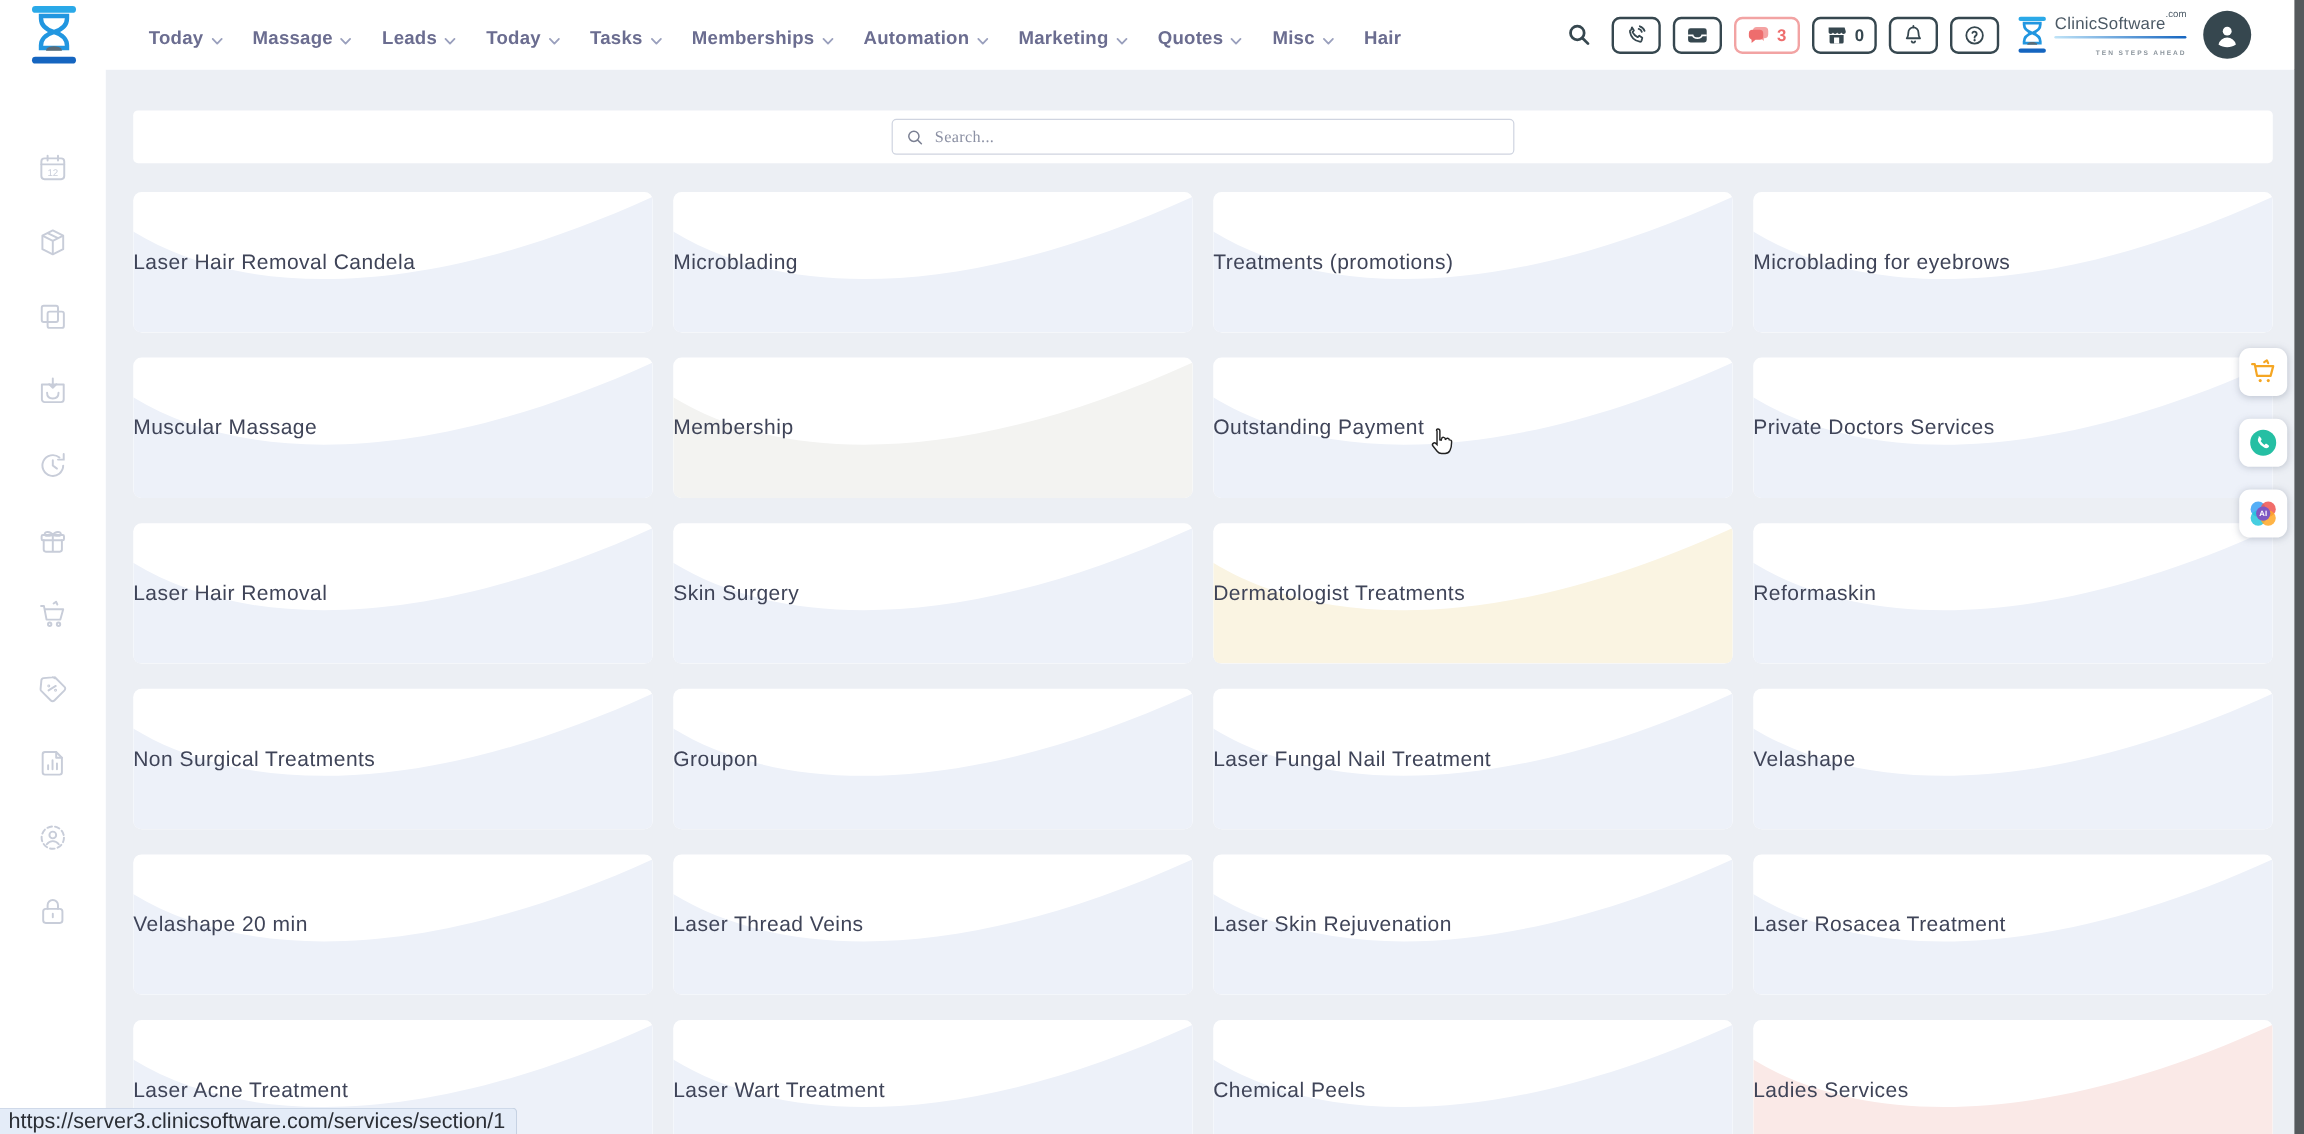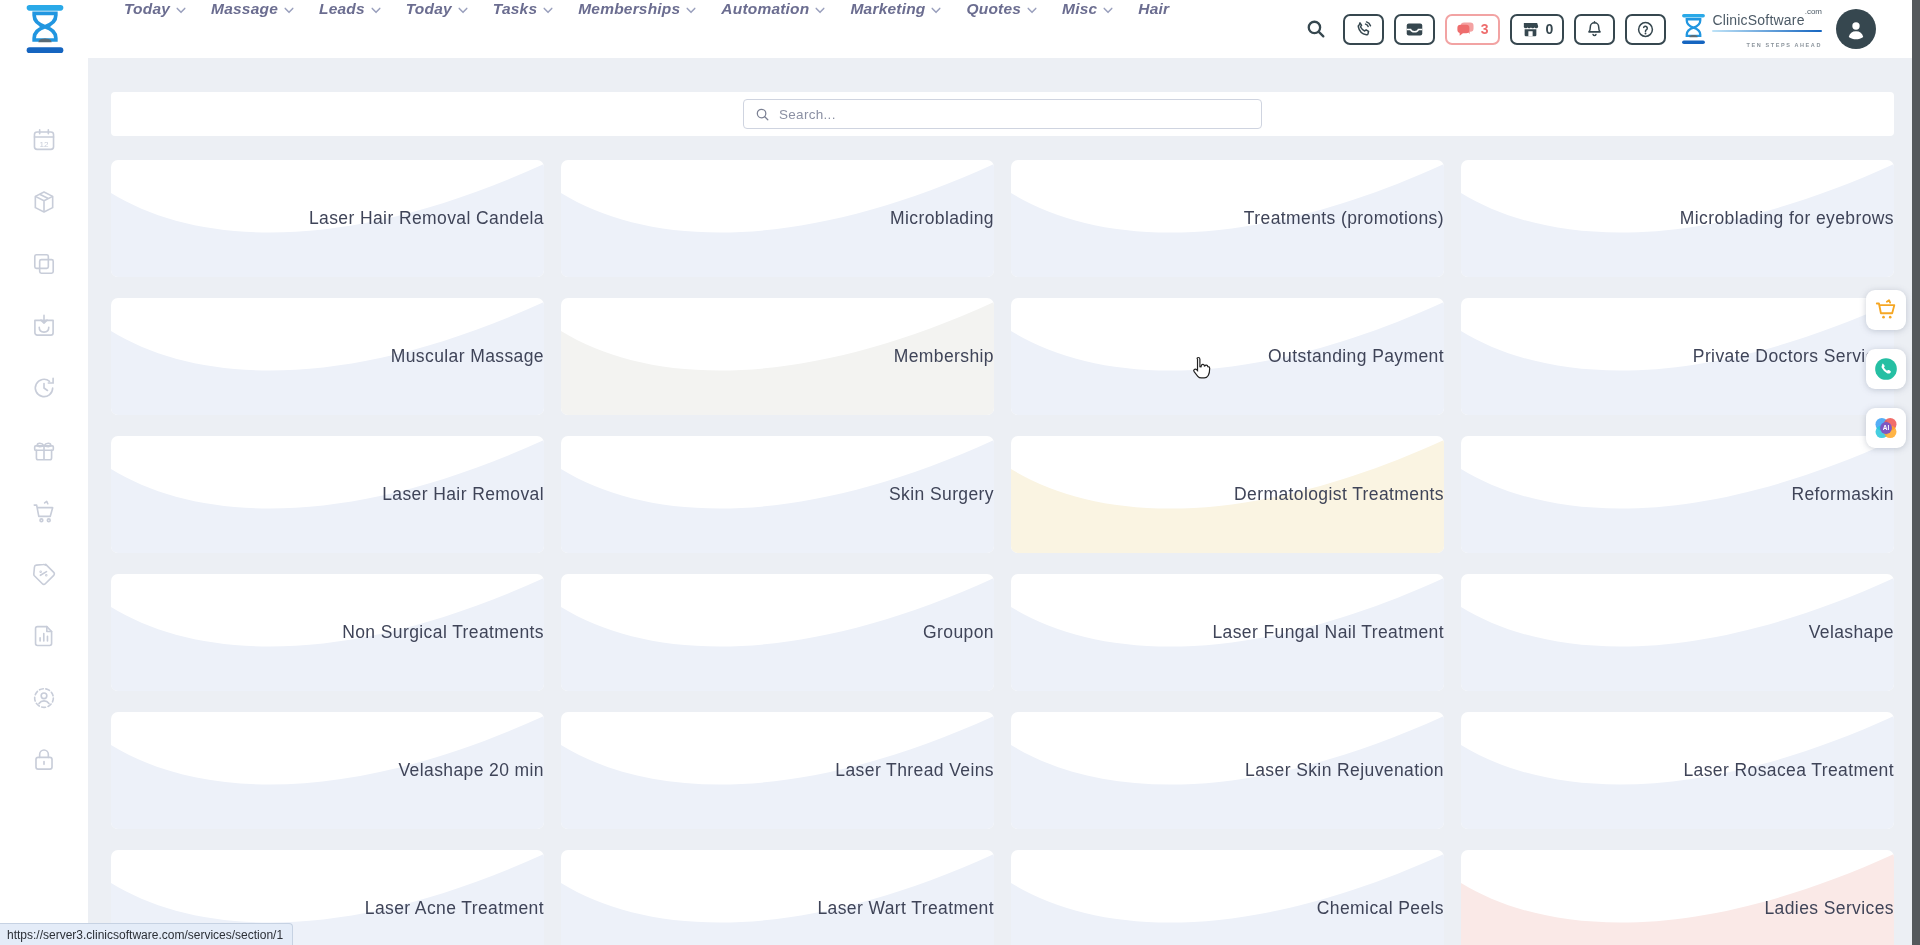--- a/index.html
+++ b/index.html
@@ -2,21 +2,21 @@
 <html><head>
 <meta charset="utf-8">
 <style>
   * { box-sizing: border-box; margin: 0; padding: 0; }
   html,body { width:1920px; height:945px; overflow:hidden; font-family:"Liberation Sans",sans-serif; background:#eceff4; }
 
   
   .header { position:fixed; top:0; left:0; width:1920px; height:58px; background:#fff; z-index:20; }
   .app-logo { position:absolute; left:22px; top:4px; width:46px; height:50px; cursor:pointer; }
   .app-logo svg { width:100%; height:100%; }
-  .main-nav { position:absolute; left:124px; top:0; height:42px; display:flex; align-items:flex-start; gap:25px;font-style:italic; }
+  .main-nav { position:absolute; left:124px; top:0; height:42px; display:flex; align-items:flex-end; gap:25px; }
   .nav-item { display:flex; align-items:center; gap:6px; color:#6b6d90; font-size:15.5px; font-weight:700; letter-spacing:.2px; cursor:pointer; white-space:nowrap; }
   .nav-item .caret { display:flex; margin-top:2px; }
 
   .header-right { position:absolute; right:44px; top:0; height:58px; display:flex; align-items:center; gap:10px; }
   .hsearch { width:22px; height:22px; display:flex; cursor:pointer; margin-right:6px; }
   .hbox { height:31px; min-width:40px; padding:0 9px; border:2px solid #36474f; border-radius:7px; display:flex; align-items:center; justify-content:center; gap:6px; cursor:pointer; background:#fff; }
   .hbox svg { width:19px; height:19px; }
   .hbox .num { font-size:14px; font-weight:700; color:#36474f; }
   .hbox.chat { border-color:#f2a3a3; }
   .hbox.chat .num { color:#ee6d6d; }
@@ -37,43 +37,43 @@
   .side-item { width:26px; height:26px; color:#c8cdd9; cursor:pointer; }
   .side-item svg { width:26px; height:26px; display:block; }
 
   
   .main { position:fixed; left:88px; top:58px; width:1832px; height:887px; background:#eceff4; overflow:hidden; }
   .searchbar-wrap { position:absolute; left:23px; top:34px; width:1783px; height:44px; background:#fff; border-radius:4px;
                     display:flex; align-items:center; justify-content:center; }
   .search-field { width:519px; height:30px; border:1px solid #cfd4e0; border-radius:4px; background:#fff;
                   display:flex; align-items:center; padding:0 11px; gap:9px; }
   .search-field svg { width:15px; height:15px; flex:none; }
-  .search-field input { border:none; outline:none; flex:1; font-size:13.5px; color:#4a4f63; background:transparent; font-family:Liberation Sans, sans-serif; }
+  .search-field input { border:none; outline:none; flex:1; font-size:13.5px; color:#4a4f63; background:transparent; font-family:Liberation Serif, serif; }
   .search-field input::placeholder { color:#8b90a3; letter-spacing:.3px; }
 
   .services-grid { position:absolute; left:23px; top:102px; display:grid; grid-template-columns:repeat(4,433px);
                    grid-auto-rows:117px; column-gap:17px; row-gap:21px; }
   .card { position:relative; background:#fff; border-radius:7px; overflow:hidden; cursor:pointer;
-          display:flex; align-items:center; justify-content:flex-end; }
+          display:flex; align-items:center; justify-content:flex-start; }
   .card svg.wave { position:absolute; inset:0; width:100%; height:100%; }
   .card .label { position:relative; color:#3f4458; font-size:17.5px; font-weight:500; letter-spacing:.4px; text-align:center; }
 
   
   .float-actions { position:fixed; right:14px; top:290px; display:flex; flex-direction:column; gap:19px; z-index:30; }
   .fab { width:40px; height:40px; background:#fff; border-radius:9px; box-shadow:0 1px 6px rgba(110,120,140,.35);
          display:flex; align-items:center; justify-content:center; cursor:pointer; }
   .fab svg { width:26px; height:26px; }
 
   
   .scrollbar-track { position:fixed; right:0; top:0; width:8px; height:945px; background:#55595c; z-index:40; }
 
   
   .statusbar { position:fixed; left:0; bottom:0; height:22px; background:#e4ecf8; border:1px solid #c6d2e3;
                border-left:none; border-bottom:none; border-top-right-radius:4px; z-index:50;
-               display:flex; align-items:center; padding:0 9px 0 7px; font-size:12px; color:#2b2f36; }
+               display:flex; align-items:center; padding:0 9px 0 7px; font-size:18px; color:#2b2f36; }
 
   
   .cursor { position:fixed; left:1190px; top:356px; z-index:60; pointer-events:none; }
 </style>
 </head>
 <body>
 
 <div class="header">
   <div class="app-logo">
     <svg viewBox="0 0 26 30">

